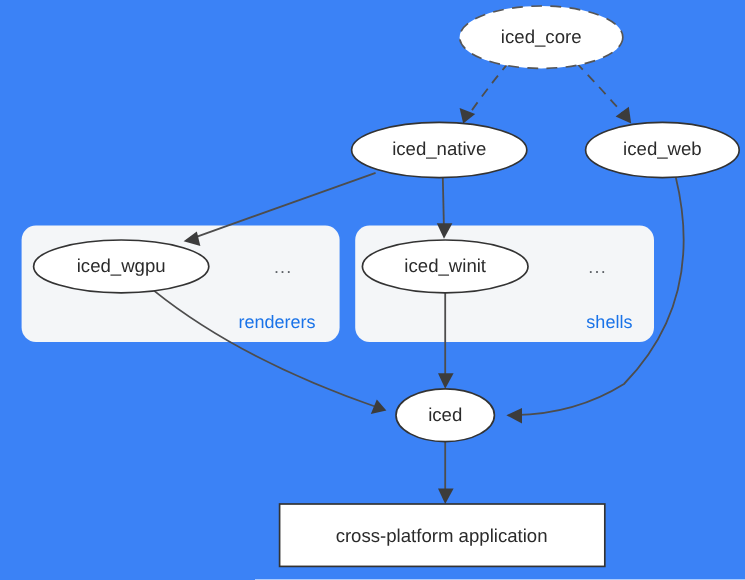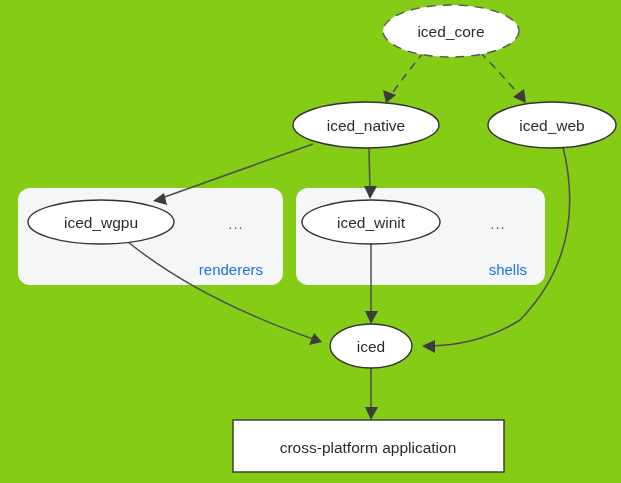--- a/index.html
+++ b/index.html
@@ -7,21 +7,21 @@
     padding: 0;
     background: #ffffff;
   }
   body {
     font-family: "Liberation Sans", sans-serif;
   }
   #diagram-root {
     position: relative;
     width: 621px;
     height: 483px;
-    background: #84cc16;
+    background: #3b82f6;
     overflow: hidden;
   }
   svg.graph {
     display: block;
     width: 621px;
     height: 483px;
   }
   .cluster-box {
     fill: #f4f6f8;
     stroke: none;

